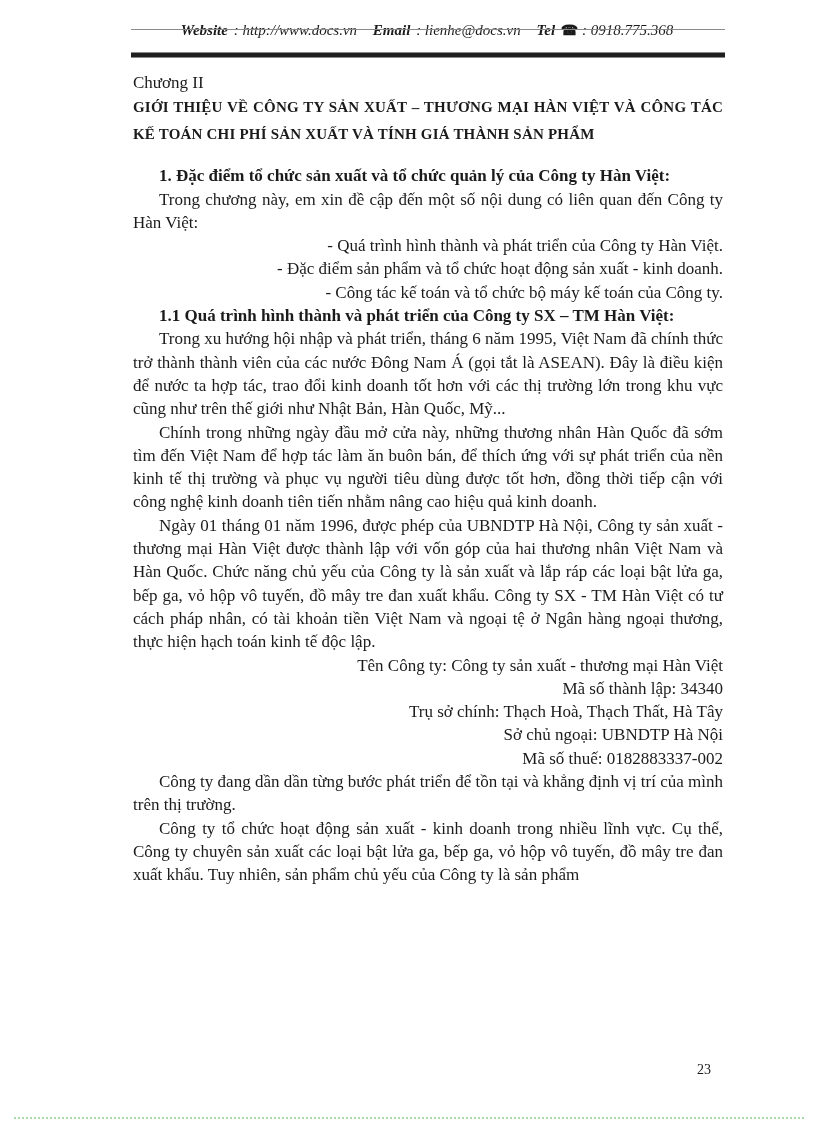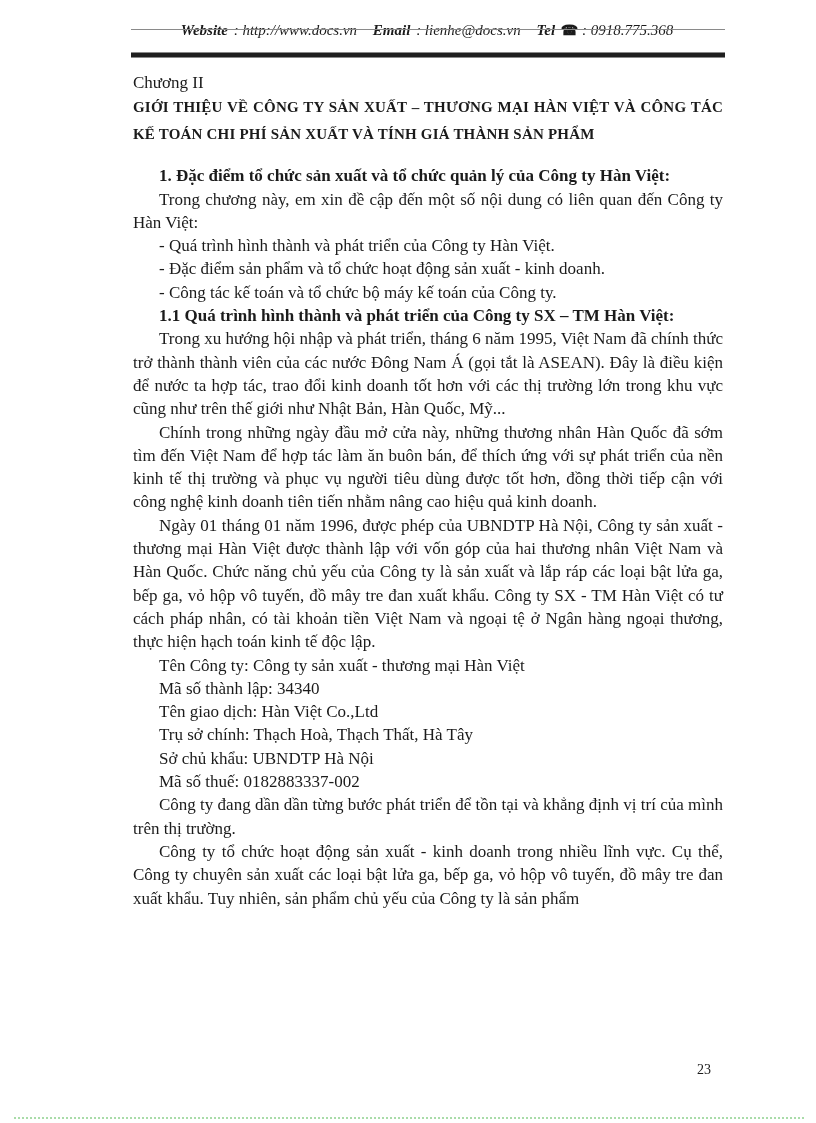--- a/index.html
+++ b/index.html
@@ -42,21 +42,21 @@
   .chapter { text-indent:0; }
   .doc-title {
     font-weight:bold;
     font-size:15px;
     line-height:26.5px;
     letter-spacing:0.2px;
   }
   .gap { height:17px; }
   .indent { text-indent:26px; }
   .bold { font-weight:bold; }
-  .left { text-align:left; }
+  .left { text-align:right; }
   .page-number {
     position:absolute; top:1062px; left:697px;
     font-size:14px;
   }
   .footer-dots {
     position:absolute; top:1117px; left:14px; width:790px;
     border-top:2px dotted #a9dca9;
   }
 </style>
 </head>
@@ -83,22 +83,21 @@
   <p class="indent">Trong chương này, em xin đề cập đến một số nội dung có liên quan đến Công ty Hàn Việt:</p>
   <p class="indent left">- Quá trình hình thành và phát triển của Công ty Hàn Việt.</p>
   <p class="indent left">- Đặc điểm sản phẩm và tổ chức hoạt động sản xuất - kinh doanh.</p>
   <p class="indent left">- Công tác kế toán và tổ chức bộ máy kế toán của Công ty.</p>
   <p class="bold indent">1.1 Quá trình hình thành và phát triển của Công ty SX – TM Hàn Việt:</p>
   <p class="indent">Trong xu hướng hội nhập và phát triển, tháng 6 năm 1995, Việt Nam đã chính thức trở thành thành viên của các nước Đông Nam Á (gọi tắt là ASEAN). Đây là điều kiện để nước ta hợp tác, trao đổi kinh doanh tốt hơn với các thị trường lớn trong khu vực cũng như trên thế giới như Nhật Bản, Hàn Quốc, Mỹ...</p>
   <p class="indent">Chính trong những ngày đầu mở cửa này, những thương nhân Hàn Quốc đã sớm tìm đến Việt Nam để hợp tác làm ăn buôn bán, để thích ứng với sự phát triển của nền kinh tế thị trường và phục vụ người tiêu dùng được tốt hơn, đồng thời tiếp cận với công nghệ kinh doanh tiên tiến nhằm nâng cao hiệu quả kinh doanh.</p>
   <p class="indent">Ngày 01 tháng 01 năm 1996, được phép của UBNDTP Hà Nội, Công ty sản xuất - thương mại Hàn Việt được thành lập với vốn góp của hai thương nhân Việt Nam và Hàn Quốc. Chức năng chủ yếu của Công ty là sản xuất và lắp ráp các loại bật lửa ga, bếp ga, vỏ hộp vô tuyến, đồ mây tre đan xuất khẩu. Công ty SX - TM Hàn Việt có tư cách pháp nhân, có tài khoản tiền Việt Nam và ngoại tệ ở Ngân hàng ngoại thương, thực hiện hạch toán kinh tế độc lập.</p>
   <p class="indent left">Tên Công ty: Công ty sản xuất - thương mại Hàn Việt</p>
   <p class="indent left">Mã số thành lập: 34340</p>
-  <p class="indent left">Tên giao dịch: Hàn Việt Co.,Ltd</p>
   <p class="indent left">Trụ sở chính: Thạch Hoà, Thạch Thất, Hà Tây</p>
-  <p class="indent left">Sở chủ khẩu: UBNDTP Hà Nội</p>
+  <p class="indent left">Sở chủ ngoại: UBNDTP Hà Nội</p>
   <p class="indent left">Mã số thuế: 0182883337-002</p>
   <p class="indent">Công ty đang dần dần từng bước phát triển để tồn tại và khẳng định vị trí của mình trên thị trường.</p>
   <p class="indent">Công ty tổ chức hoạt động sản xuất - kinh doanh trong nhiều lĩnh vực. Cụ thể, Công ty chuyên sản xuất các loại bật lửa ga, bếp ga, vỏ hộp vô tuyến, đồ mây tre đan xuất khẩu. Tuy nhiên, sản phẩm chủ yếu của Công ty là sản phẩm</p>
 </div>
 
 <div class="page-number">23</div>
 <div class="footer-dots"></div>
 
 </body></html>

